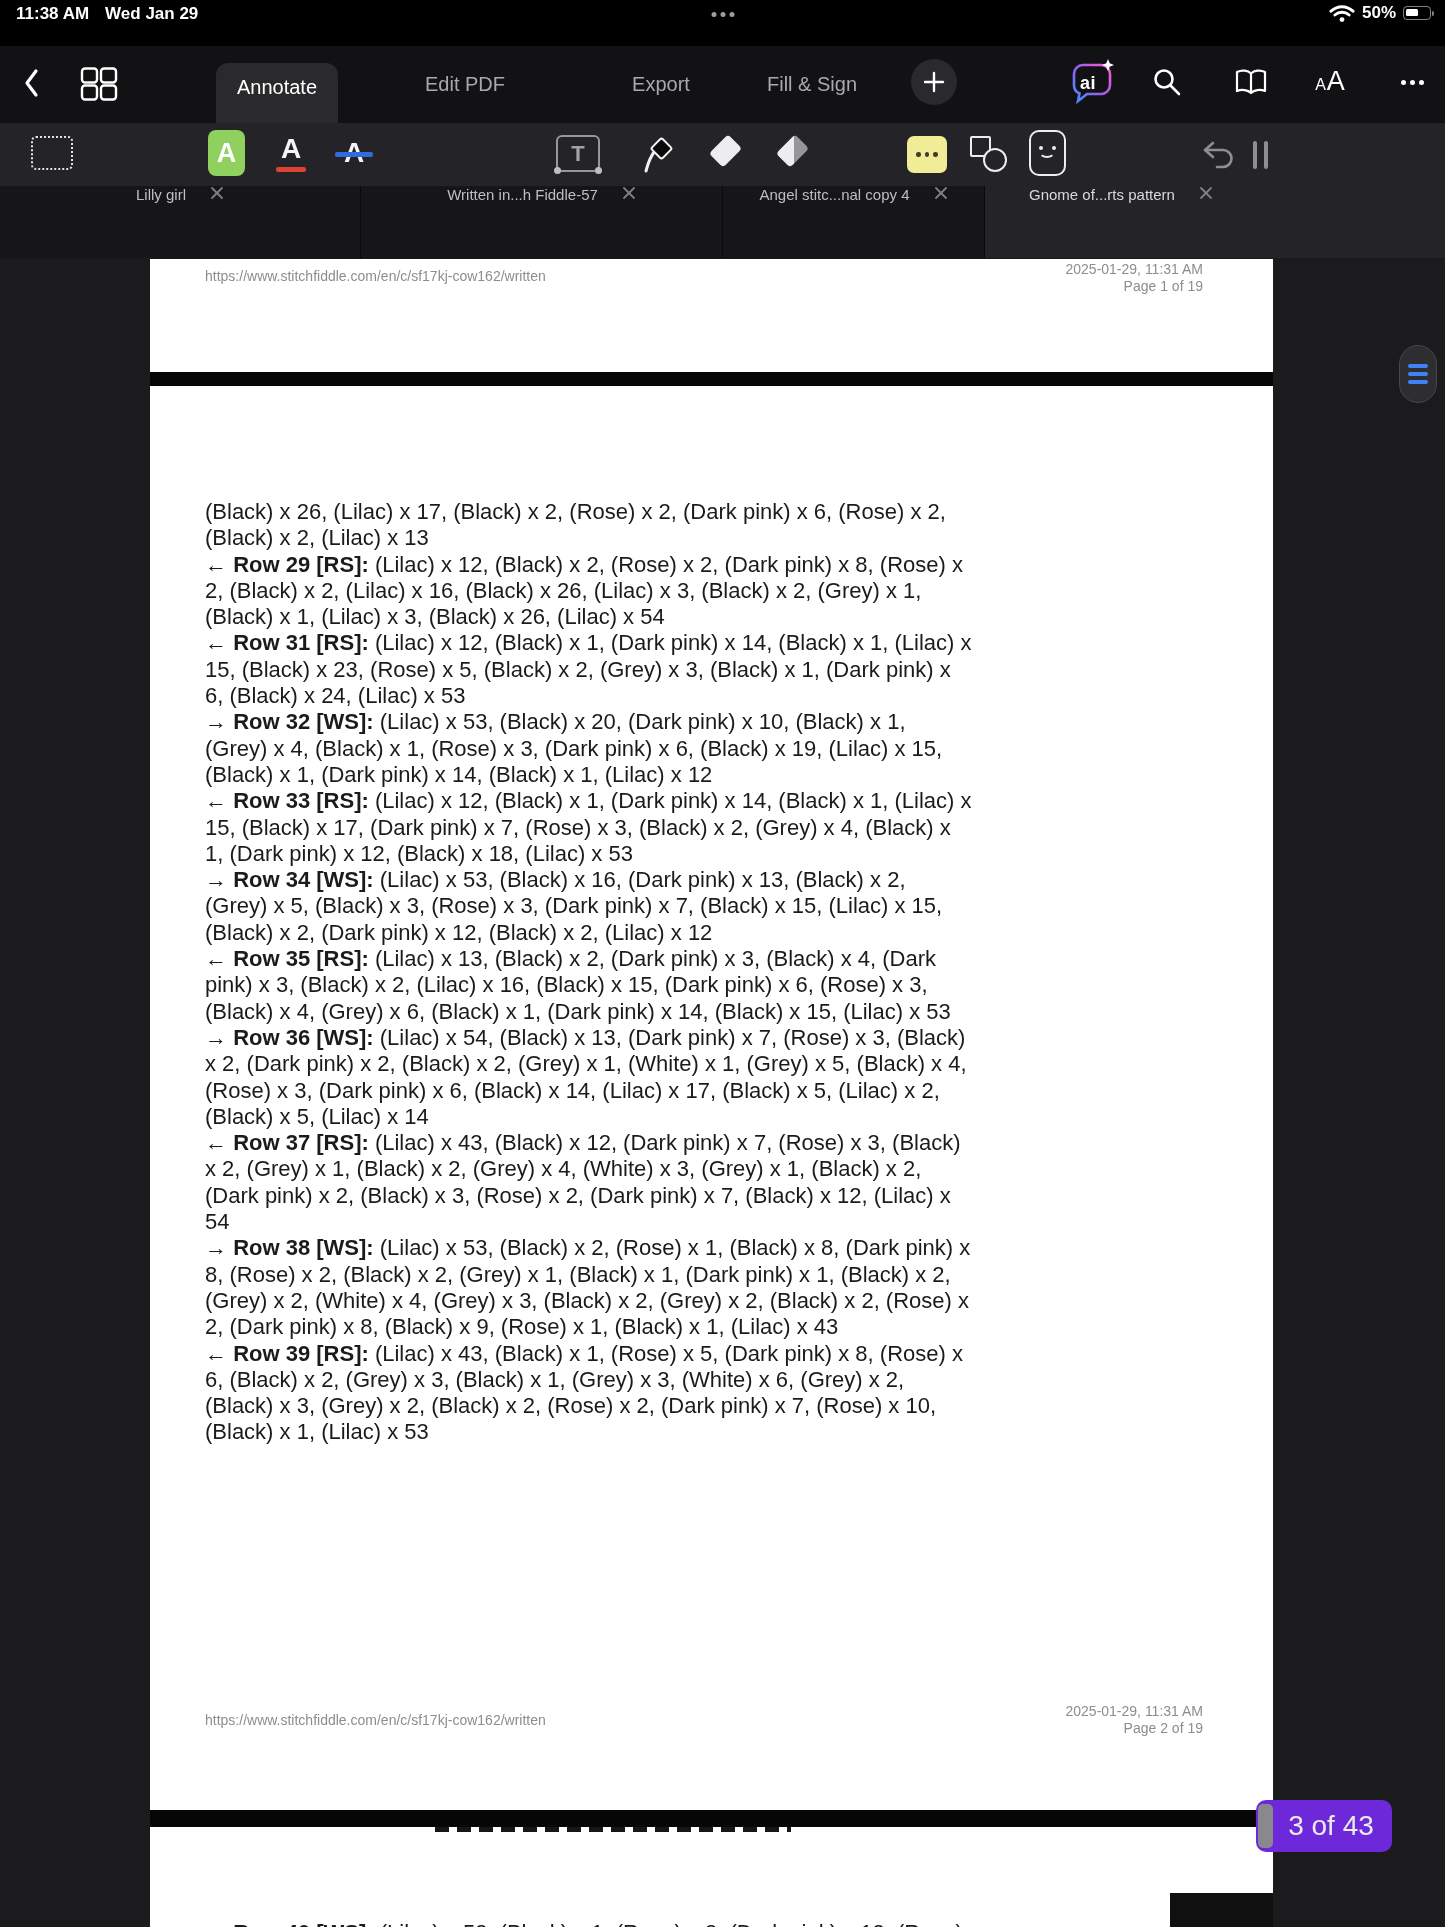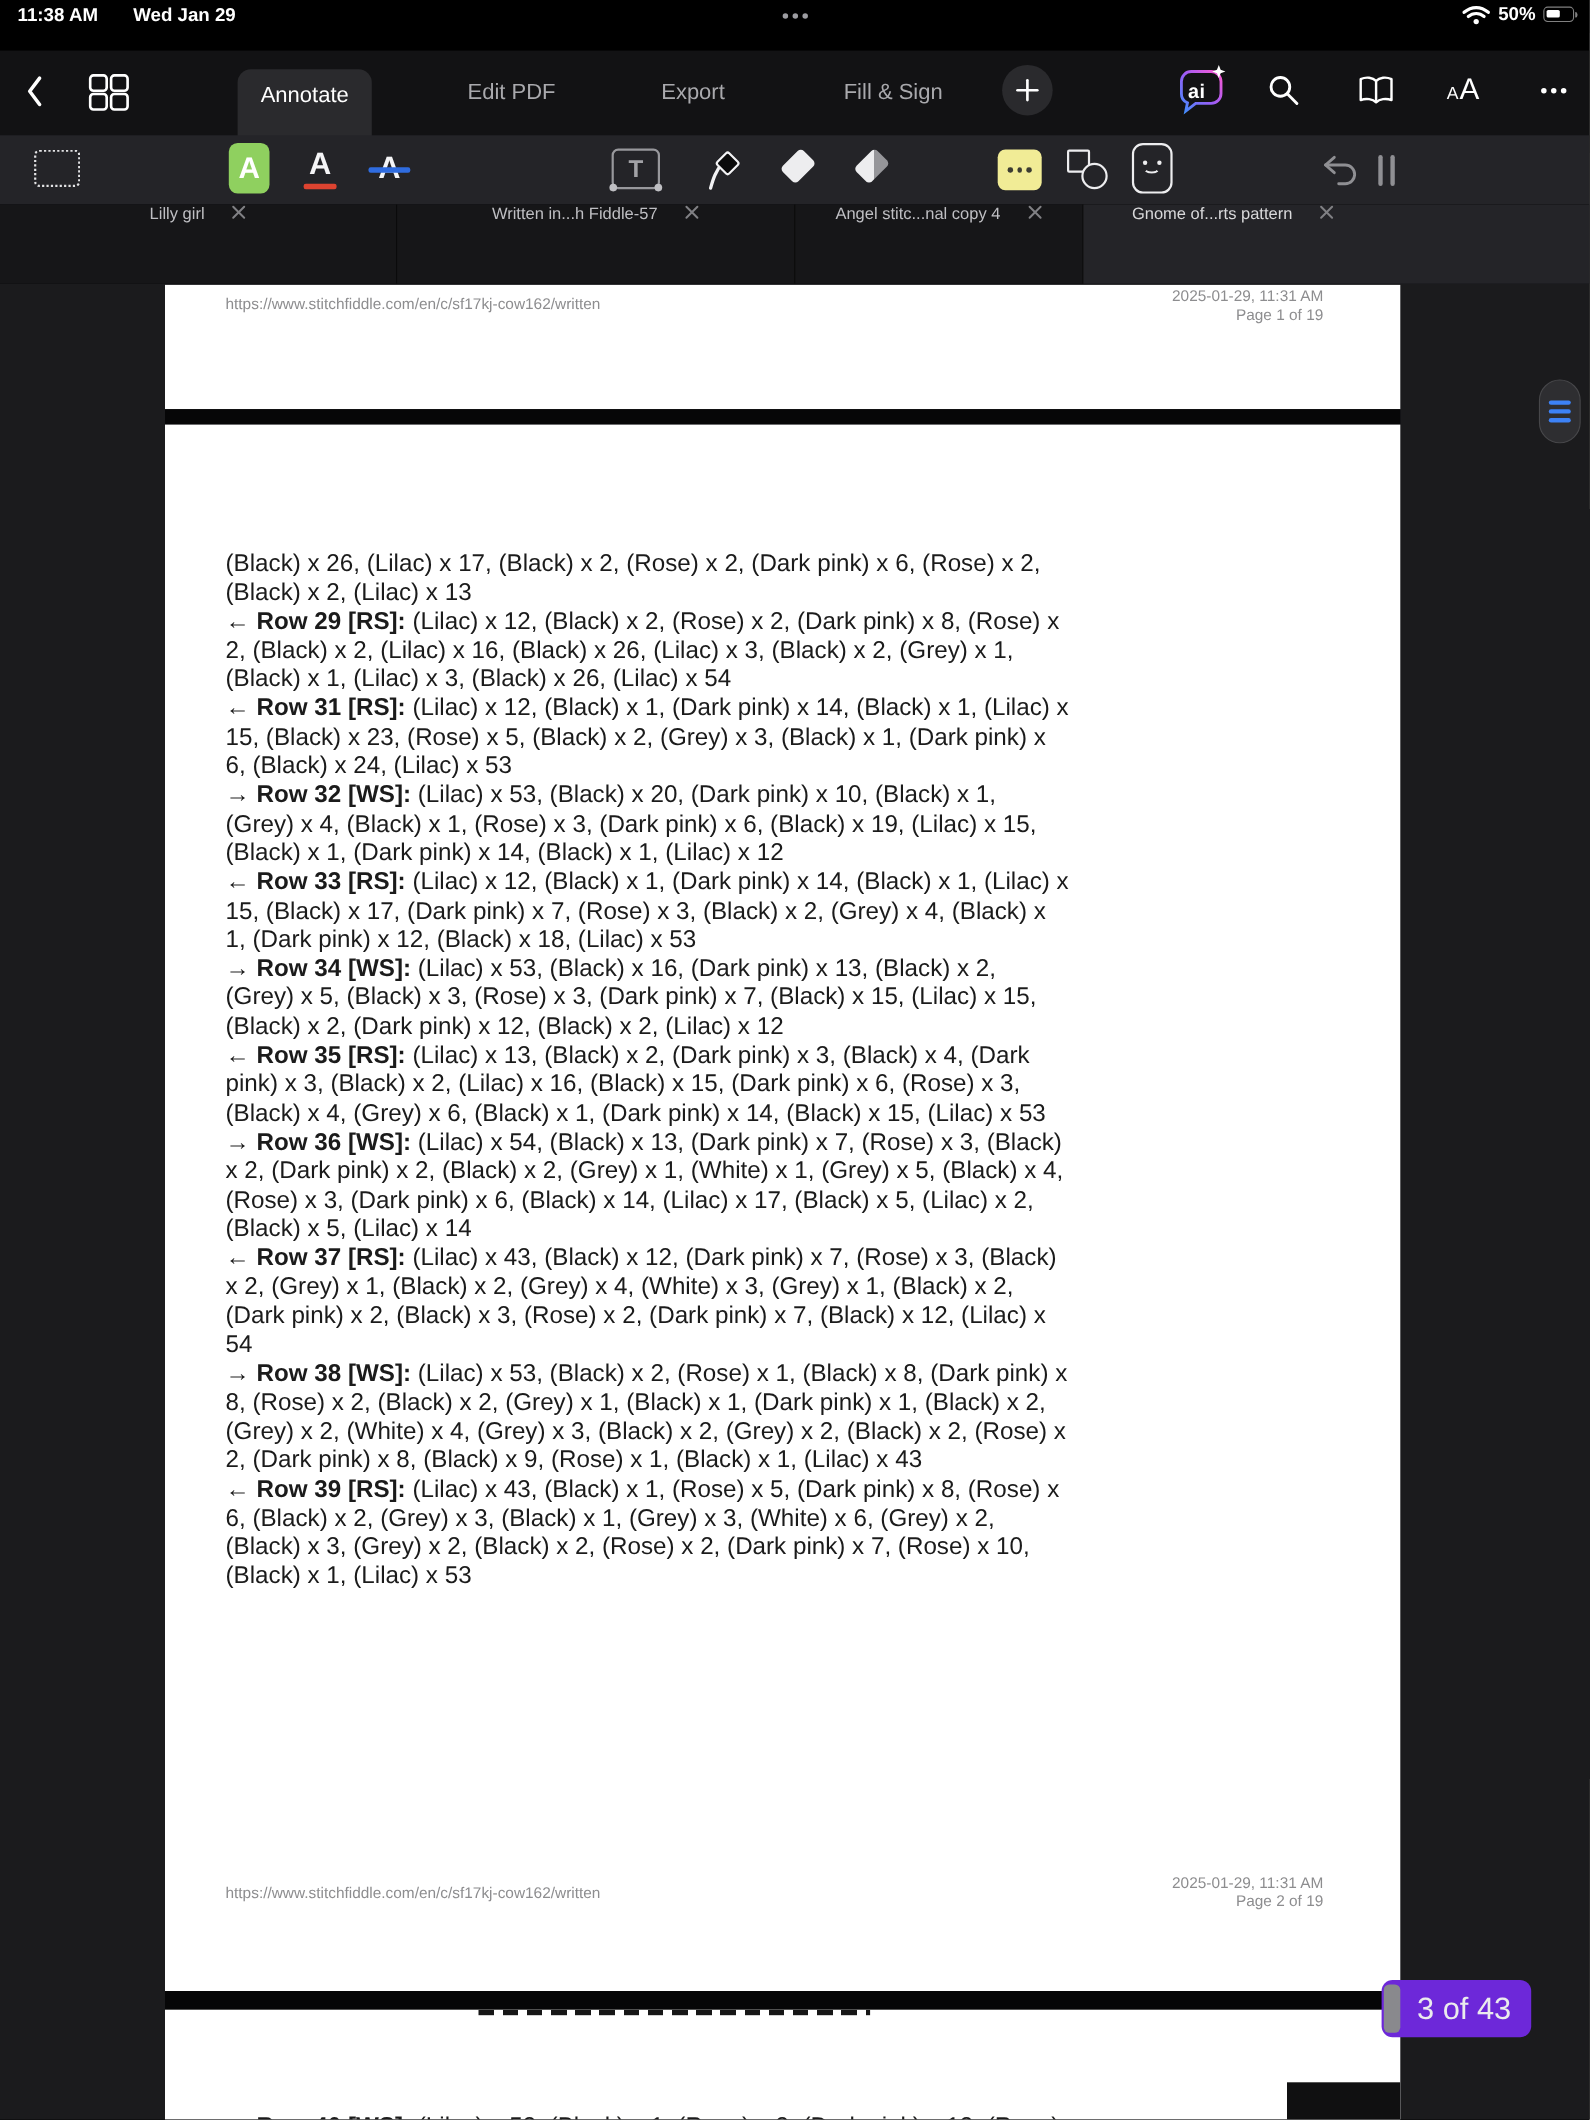--- a/index.html
+++ b/index.html
@@ -5,38 +5,38 @@
   * { margin:0; padding:0; box-sizing:border-box; }
   html,body { background:#000; }
   .screen {
     position:relative; width:1445px; height:1927px; overflow:hidden;
     background:#000; font-family:"Liberation Sans", sans-serif;
     -webkit-font-smoothing:antialiased;
   }
   
   .status-bar { position:absolute; left:0; top:0; width:1445px; height:30px; background:#000;
     display:flex; align-items:center; color:#fff; font-size:17px; font-weight:600; }
-  .status-left { position:absolute; left:16px; top:4px; display:flex; gap:32px; }
+  .status-left { position:absolute; left:16px; top:4px; display:flex; gap:16px; }
   .status-date { font-weight:600; }
   .status-dots { position:absolute; left:50%; top:12px; transform:translateX(-50%); display:flex; gap:4px; }
   .status-dots span { width:5px; height:5px; border-radius:50%; background:#9c9ca1; }
   .status-right { position:absolute; right:14px; top:3px; display:flex; align-items:center; gap:7px; }
   .bat { position:relative; width:28px; height:14px; border:1.5px solid rgba(255,255,255,.5); border-radius:4px; }
   .bat-fill { position:absolute; left:2px; top:2px; width:12px; height:7px; background:#fff; border-radius:1.5px; }
   .bat-nub { position:absolute; right:-4px; top:4px; width:2px; height:5px; background:rgba(255,255,255,.5); border-radius:0 2px 2px 0; }
   
   .main-toolbar { position:absolute; left:0; top:30px; width:1445px; height:93px; background:#121214;margin-top:16px; }
   .tb-btn { position:absolute; display:flex; align-items:center; justify-content:center; cursor:pointer; }
   .back-btn { left:18px; top:21px; width:28px; height:32px; }
   .grid-btn { left:79px; top:21px; width:40px; height:34px; }
   .mode-pill { position:absolute; left:216px; top:17px; width:122px; height:75px; background:#2a2a2d;
     border-radius:12px; display:flex; justify-content:center; padding-top:13px;
     color:#fff; font-size:20px; font-weight:500; }
   .mode-label { position:absolute; top:27px; transform:translateX(-50%); color:#a9a9ad; font-size:20px; }
-  .mode-edit { left:465px; } .mode-export { left:630px; } .mode-fill { left:812px; }
+  .mode-edit { left:465px; } .mode-export { left:661px; } .mode-fill { left:812px; }
   .plus-circle { left:911px; top:13px; width:46px; height:46px; border-radius:50%; background:#2a2a2d; }
   .ai-btn { left:1068px; top:11px; width:50px; height:50px; }
   .ai-glyph { position:absolute; left:12px; top:16px; color:#fff; font-size:18px; font-weight:600; letter-spacing:.5px; }
   .search-btn { left:1151px; top:20px; width:32px; height:32px; }
   .book-btn { left:1234px; top:22px; width:34px; height:28px; }
   .aa-btn { left:1303px; top:20px; width:54px; height:32px; color:#fff; align-items:baseline; gap:1px; }
   .aa-small { font-size:16px; font-weight:500; } .aa-big { font-size:27px; font-weight:500; }
   .dots-btn { left:1390px; top:30px; width:44px; height:12px; gap:4px; }
   .dots-btn i { width:5px; height:5px; border-radius:50%; background:#fff; }
   

